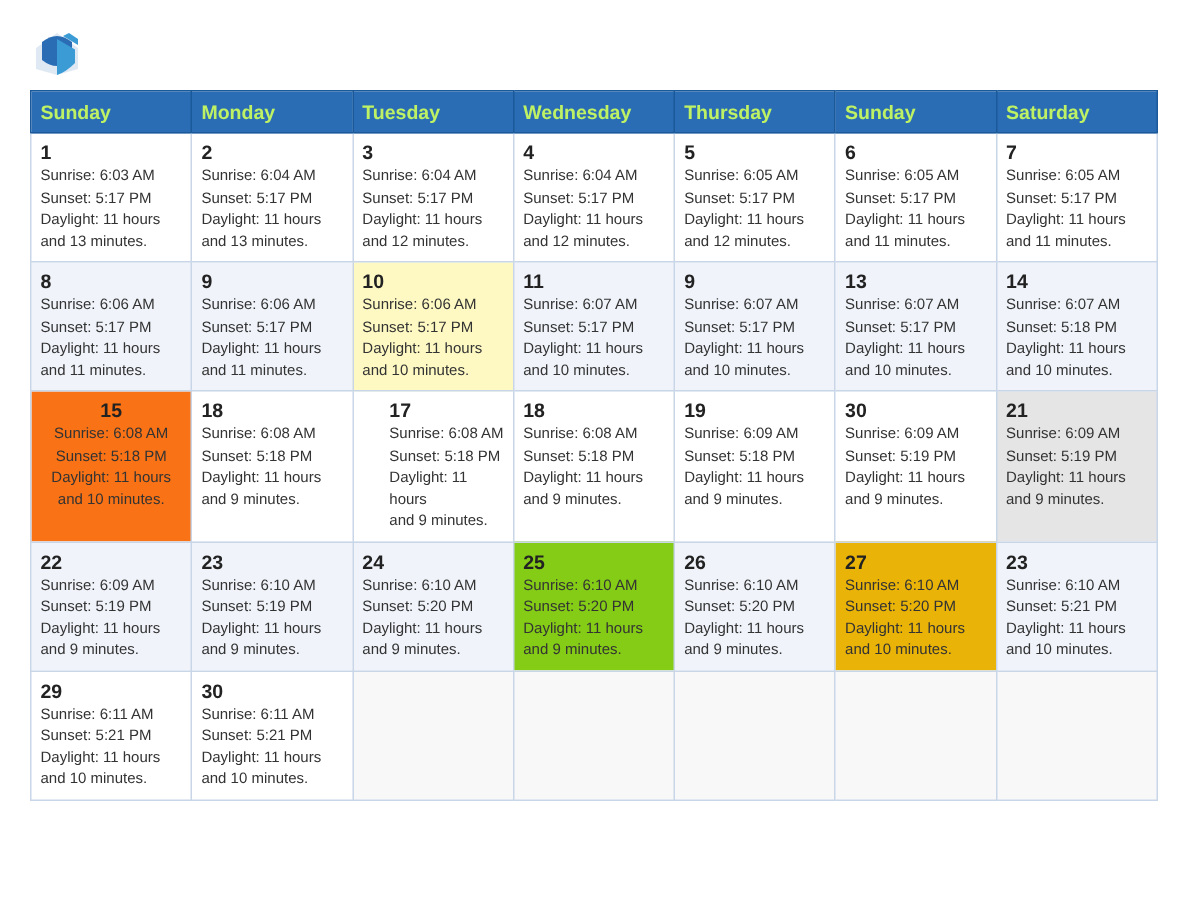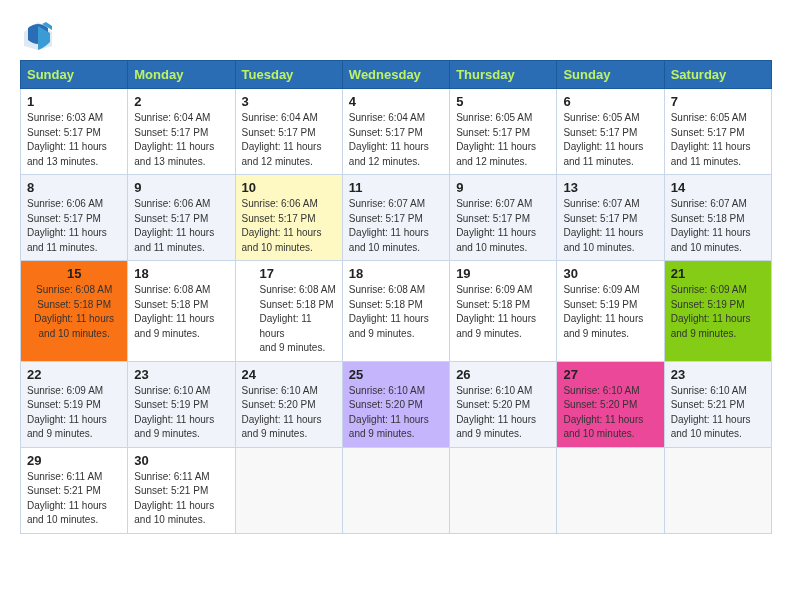--- a/index.html
+++ b/index.html
@@ -269,21 +269,21 @@
 Daylight: 11 hours
 and 9 minutes.</div>
           </td>
           <td style="background: rgb(255, 255, 255);">
             <span class="day-num">30</span>
             <div class="day-info" style="white-space: pre-line;">Sunrise: 6:09 AM
 Sunset: 5:19 PM
 Daylight: 11 hours
 and 9 minutes.</div>
           </td>
-          <td style="background: #84cc16;">
+          <td style="background: #e5e5e5;">
             <span class="day-num">21</span>
             <div class="day-info" style="white-space: pre-line;">Sunrise: 6:09 AM
 Sunset: 5:19 PM
 Daylight: 11 hours
 and 9 minutes.</div>
           </td>
         </tr>
         <tr>
           <td style="background: rgb(240, 244, 250);">
             <span class="day-num">22</span>
@@ -299,35 +299,35 @@
 Daylight: 11 hours
 and 9 minutes.</div>
           </td>
           <td style="background: rgb(240, 244, 250);">
             <span class="day-num">24</span>
             <div class="day-info" style="white-space: pre-line;">Sunrise: 6:10 AM
 Sunset: 5:20 PM
 Daylight: 11 hours
 and 9 minutes.</div>
           </td>
-          <td style="background: #c4b5fd;">
+          <td style="background: #84cc16;">
             <span class="day-num">25</span>
             <div class="day-info" style="white-space: pre-line;">Sunrise: 6:10 AM
 Sunset: 5:20 PM
 Daylight: 11 hours
 and 9 minutes.</div>
           </td>
           <td style="background: rgb(240, 244, 250);">
             <span class="day-num">26</span>
             <div class="day-info" style="white-space: pre-line;">Sunrise: 6:10 AM
 Sunset: 5:20 PM
 Daylight: 11 hours
 and 9 minutes.</div>
           </td>
-          <td style="background: #ec4899;">
+          <td style="background: #eab308;">
             <span class="day-num">27</span>
             <div class="day-info" style="white-space: pre-line;">Sunrise: 6:10 AM
 Sunset: 5:20 PM
 Daylight: 11 hours
 and 10 minutes.</div>
           </td>
           <td style="background: rgb(240, 244, 250);">
             <span class="day-num">23</span>
             <div class="day-info" style="white-space: pre-line;">Sunrise: 6:10 AM
 Sunset: 5:21 PM

